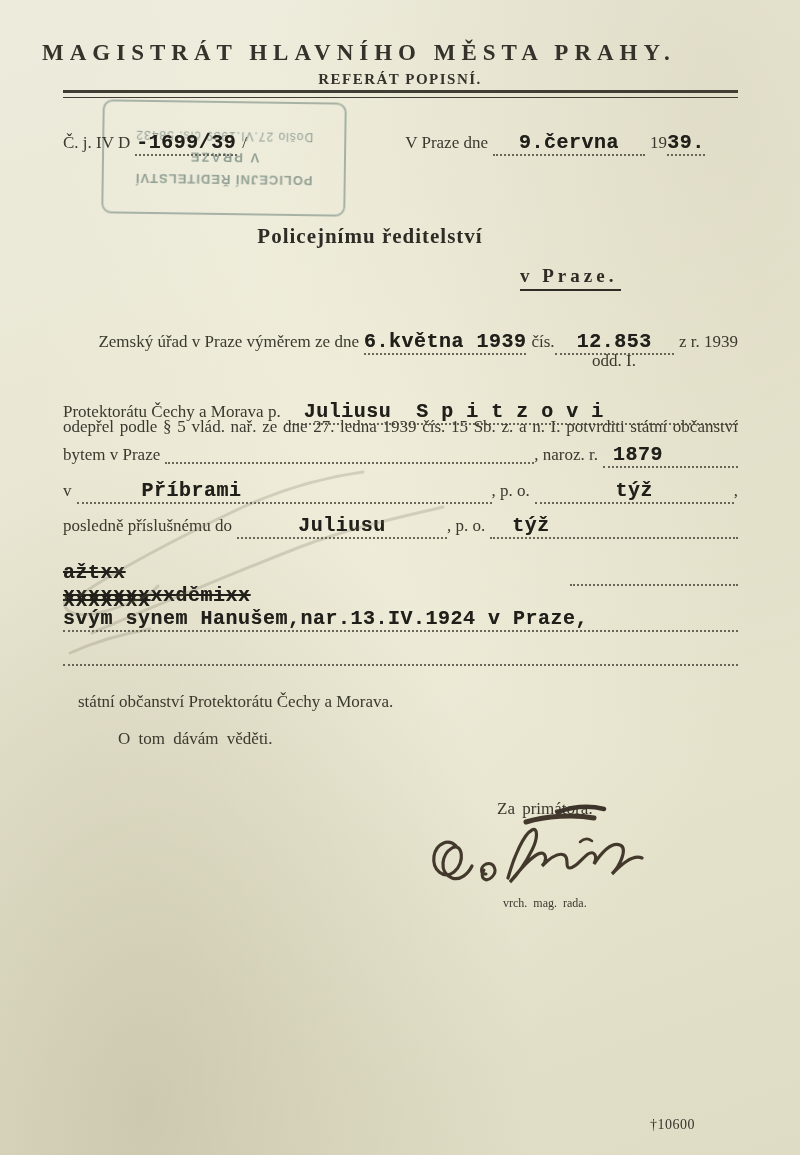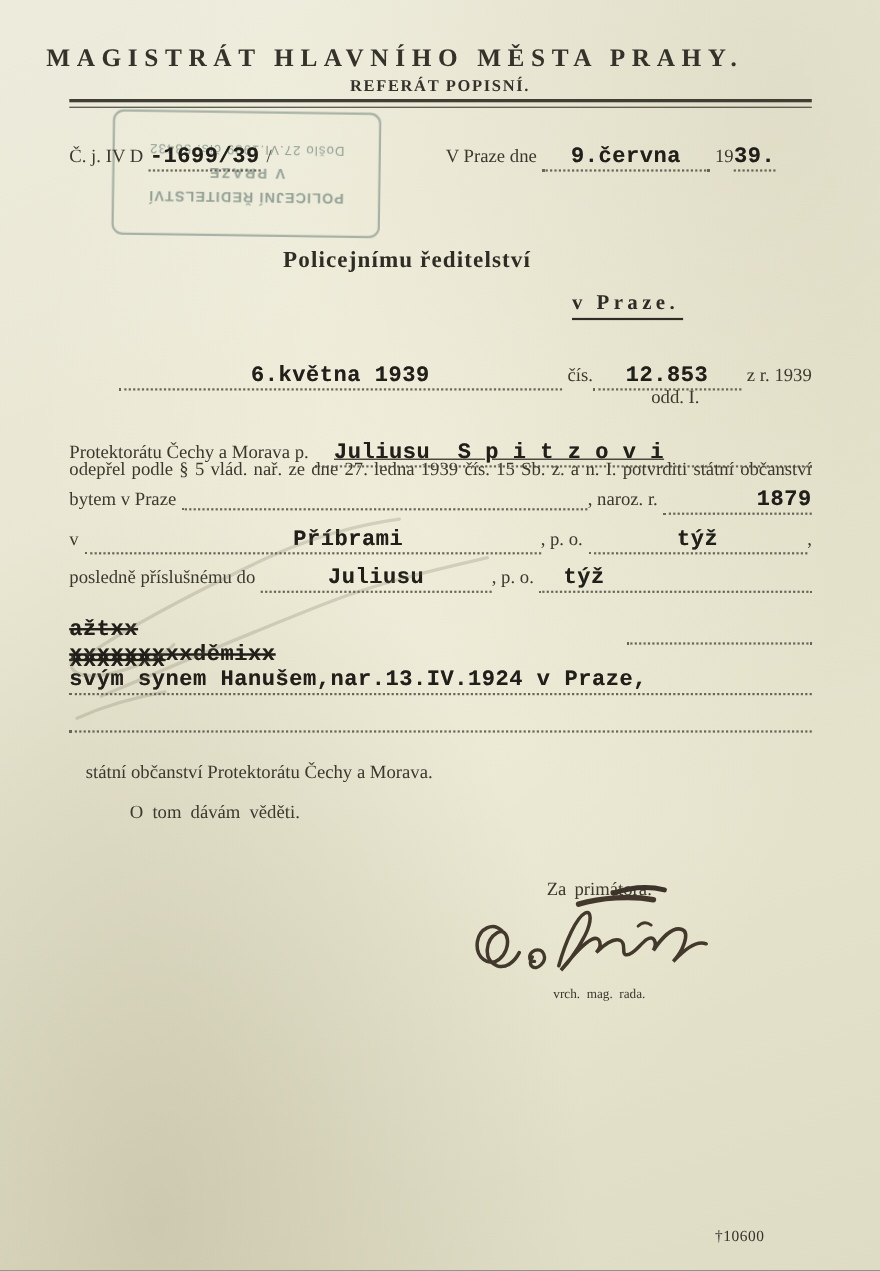--- a/index.html
+++ b/index.html
@@ -73,44 +73,45 @@
     <span class="fill gap-l gap-r" style="width:152px"><span class="typed">9.června</span></span>
     <span class="print">19</span>
     <span class="fill" style="width:38px"><span class="typed">39.</span></span>
   </div>
 
   <div class="addr-title">Policejnímu ředitelství</div>
   <div class="addr-place">v Praze.</div>
 
   <div class="row" style="top:330px;">
     <span style="width:40px"></span>
+    <span class="print">Zemský úřad v Praze výměrem ze dne</span>
     <span class="fill grow gap-l gap-r"><span class="typed">6.května 1939</span></span>
     <span class="print">čís.</span>
     <span class="fill gap-r" style="width:135px"><span class="typed">12.853</span></span>
     <span class="print">z r. 1939</span>
   </div>
   <div class="plain print odd">odd. I.</div>
 
   <div class="just print" style="top:371px;white-space:normal;">odepřel podle § 5 vlád. nař. ze dne 27. ledna 1939 čís. 15 Sb. z. a n. I. potvrditi státní občanství</div>
 
   <div class="row" style="top:400px;">
     <span class="print">Protektorátu Čechy a Morava p.</span>
-    <span class="fill grow gap-l" style="text-align:left;padding-left:18px;text-decoration:underline;"><span class="typed">Juliusu  S p i t z o v i</span></span>
+    <span class="fill grow gap-l" style="text-align:left;padding-left:18px;"><span class="typed">Juliusu  S p i t z o v i</span></span>
   </div>
 
   <div class="row" style="top:443px;">
     <span class="print">bytem v Praze</span>
     <span class="fill grow empty gap-l"></span>
     <span class="print">, naroz. r.</span>
-    <span class="fill gap-l" style="width:125px;text-align:right;padding-left:10px;"><span class="typed">1879</span></span>
+    <span class="fill gap-l" style="width:125px;text-align:left;padding-left:10px;"><span class="typed">1879</span></span>
   </div>
 
   <div class="row" style="top:479px;">
     <span class="print">v</span>
-    <span class="fill gap-l" style="width:350px;text-align:center;padding-left:65px;"><span class="typed">Příbrami</span></span>
+    <span class="fill gap-l" style="width:350px;text-align:left;padding-left:65px;"><span class="typed">Příbrami</span></span>
     <span class="print">, p. o.</span>
     <span class="fill grow gap-l"><span class="typed">týž</span></span>
     <span class="print">,</span>
   </div>
 
   <div class="row" style="top:514px;">
     <span class="print">posledně příslušnému do</span>
     <span class="fill gap-l" style="width:210px;"><span class="typed">Juliusu</span></span>
     <span class="print">, p. o.</span>
     <span class="fill grow gap-l" style="text-align:left;padding-left:22px;"><span class="typed">týž</span></span>

